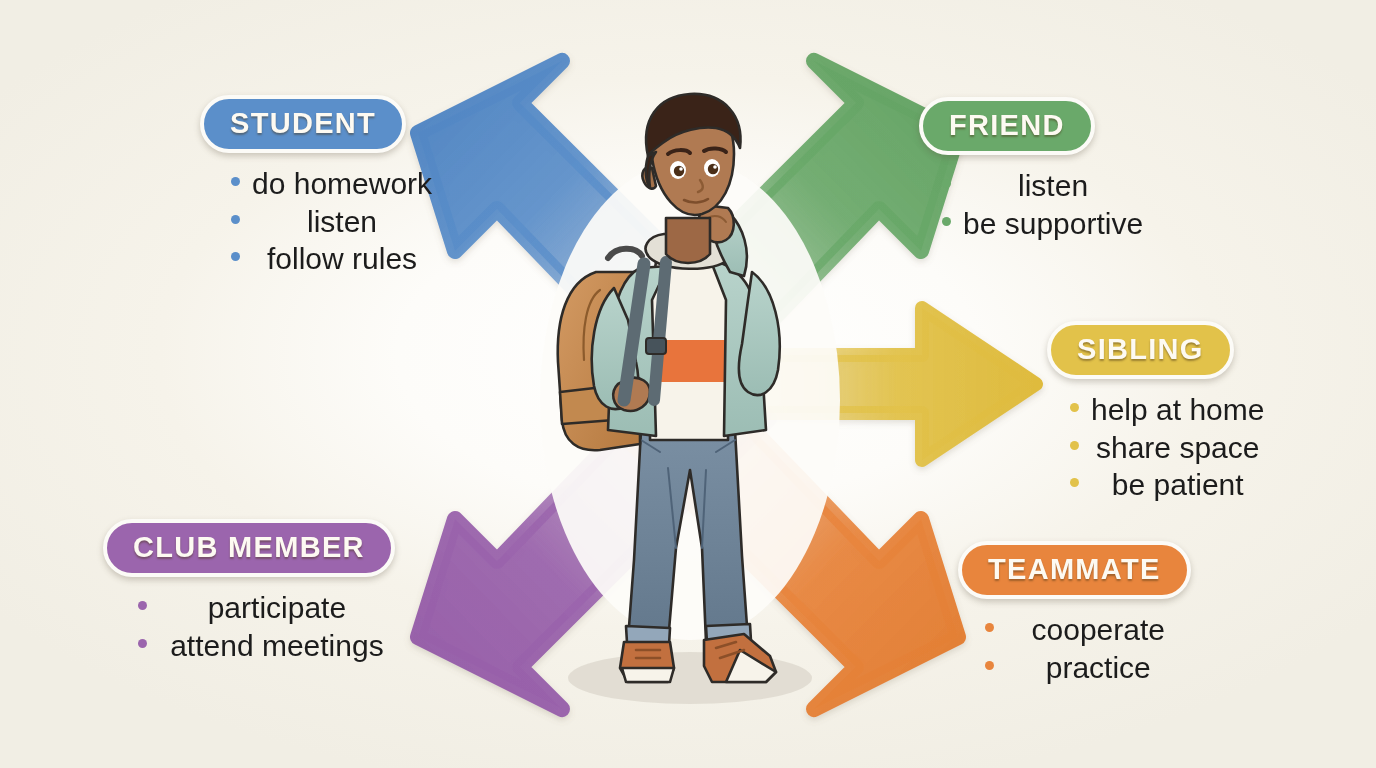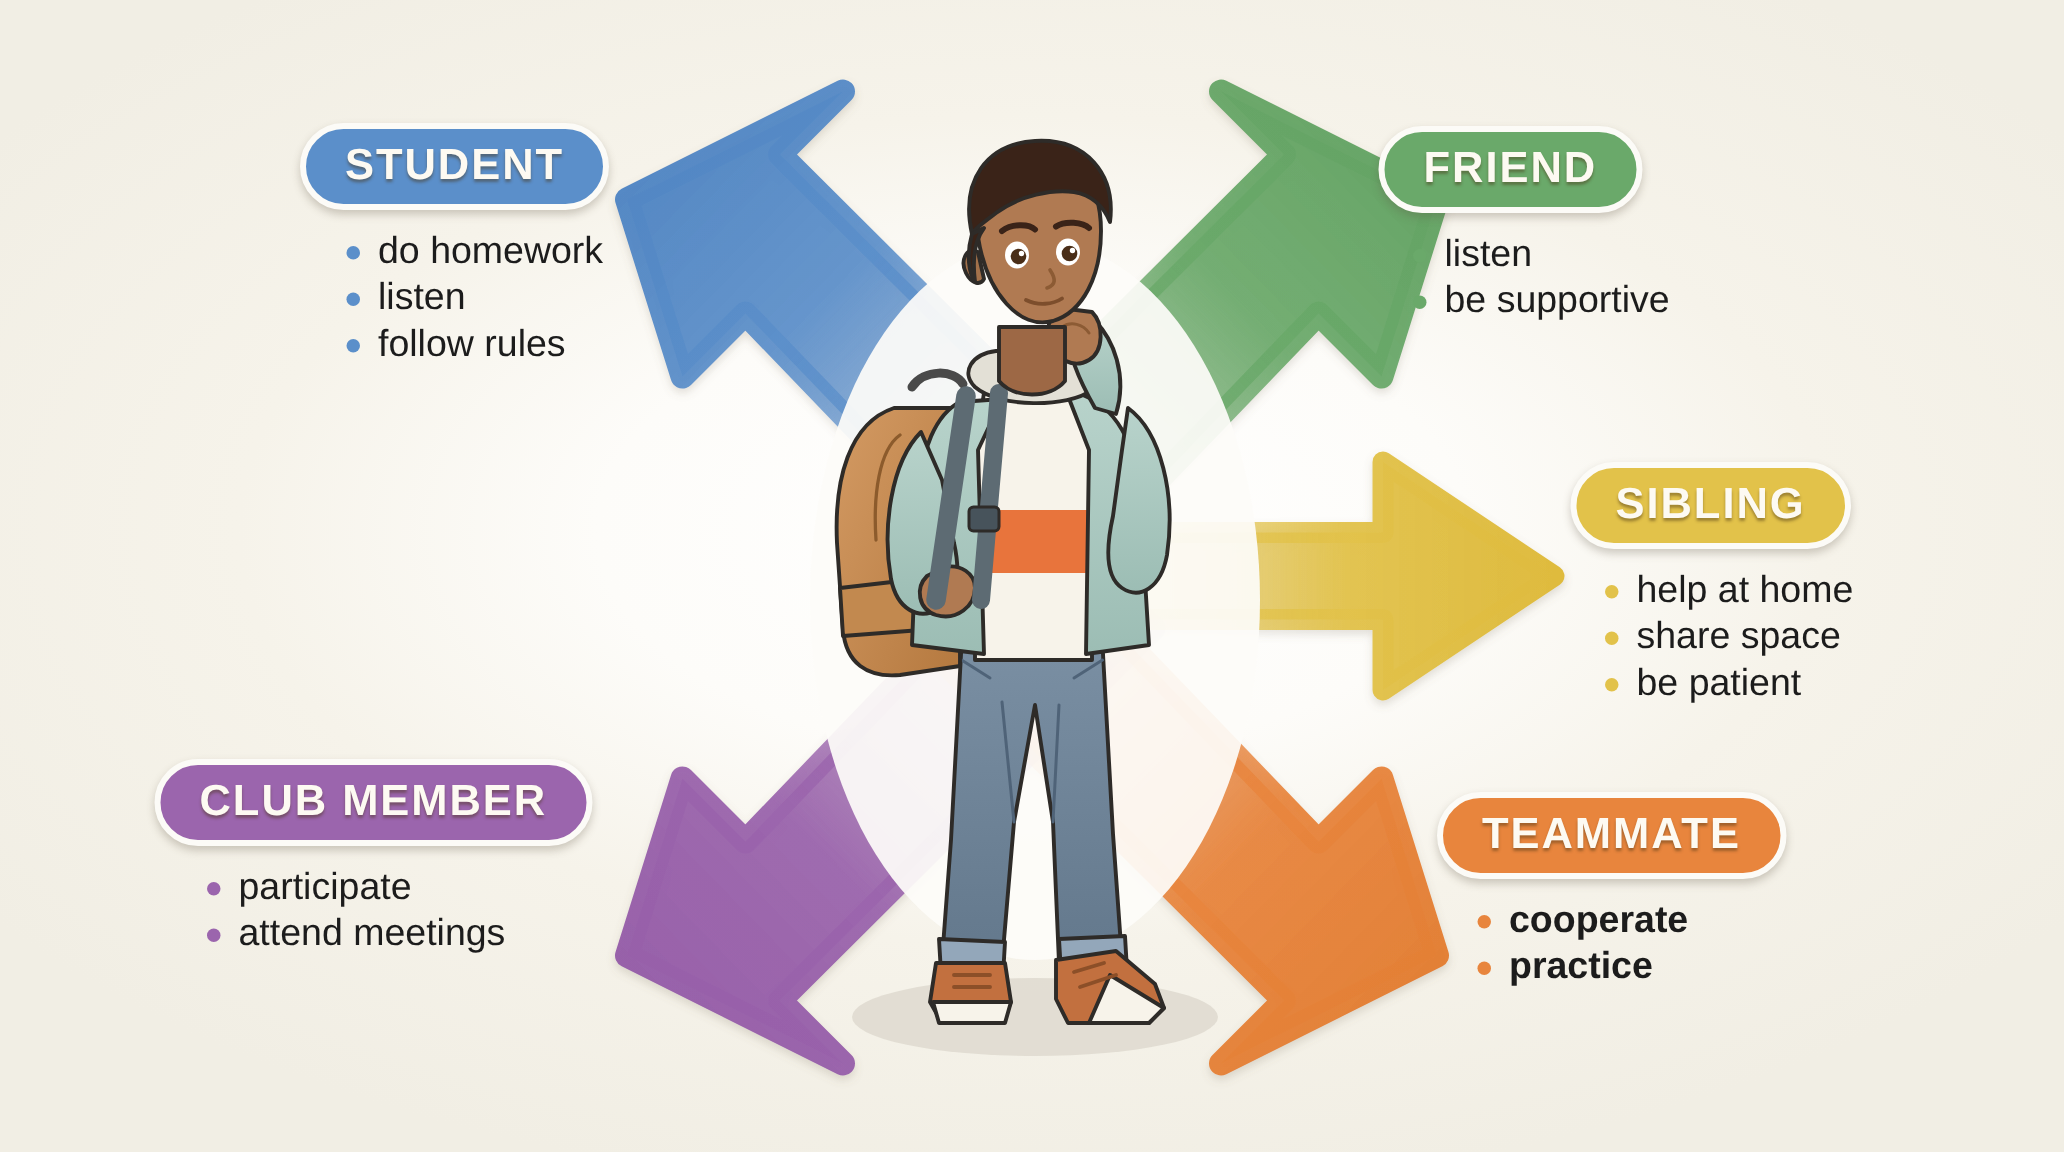--- a/index.html
+++ b/index.html
@@ -22,20 +22,21 @@
   #arrow-layer, #figure-layer {
     position: absolute;
     left: 0; top: 0;
     width: 1376px; height: 768px;
   }
   #figure-layer { pointer-events: none; }
 
   
   .role {
     position: absolute;
+    margin-top: 13px;
   }
   .pill {
     display: inline-block;
     padding: 9px 26px 11px 26px;
     border-radius: 30px;
     border: 4px solid #fcfbf7;
     font-size: 29px;
     font-weight: bold;
     letter-spacing: 1.3px;
     color: #fdfaf2;
@@ -45,43 +46,44 @@
     line-height: 1.05;
   }
   .bullets {
     list-style: none;
     margin: 12px 0 0 0;
     padding: 0;
   }
   .bullets li {
     position: relative;
     padding-left: 26px;
-    font-size: 25px;
+    font-size: 30px;
     line-height: 1.24;
     color: #1c1c1c;
+    text-align: center;
   }
   .bullets li::before {
     content: "";
     position: absolute;
     left: 5px;
     top: 12px;
     width: 9px; height: 9px;
     border-radius: 50%;
     background: var(--bc, #888);
   }
 
   
   #role-student   { left: 200px;  top: 82px;  }
   #role-student .bullets { margin-left: 26px; }
   #role-friend    { left: 919px;  top: 84px;  }
   #role-friend .bullets { margin-left: 18px; }
   #role-sibling   { left: 1047px; top: 308px; }
   #role-sibling .bullets { margin-left: 18px; }
   #role-teammate  { left: 958px;  top: 528px; }
-  #role-teammate .bullets { margin-left: 22px; font-weight: bold; }
+  #role-teammate .bullets { margin-left: 22px; }
   #role-club      { left: 103px;  top: 506px; }
   #role-club .bullets { margin-left: 30px; }
 </style>
 </head>
 <body>
 
 <div id="stage">
 
   <svg id="arrow-layer" viewBox="0 0 1376 768" xmlns="http://www.w3.org/2000/svg">
     <defs>

